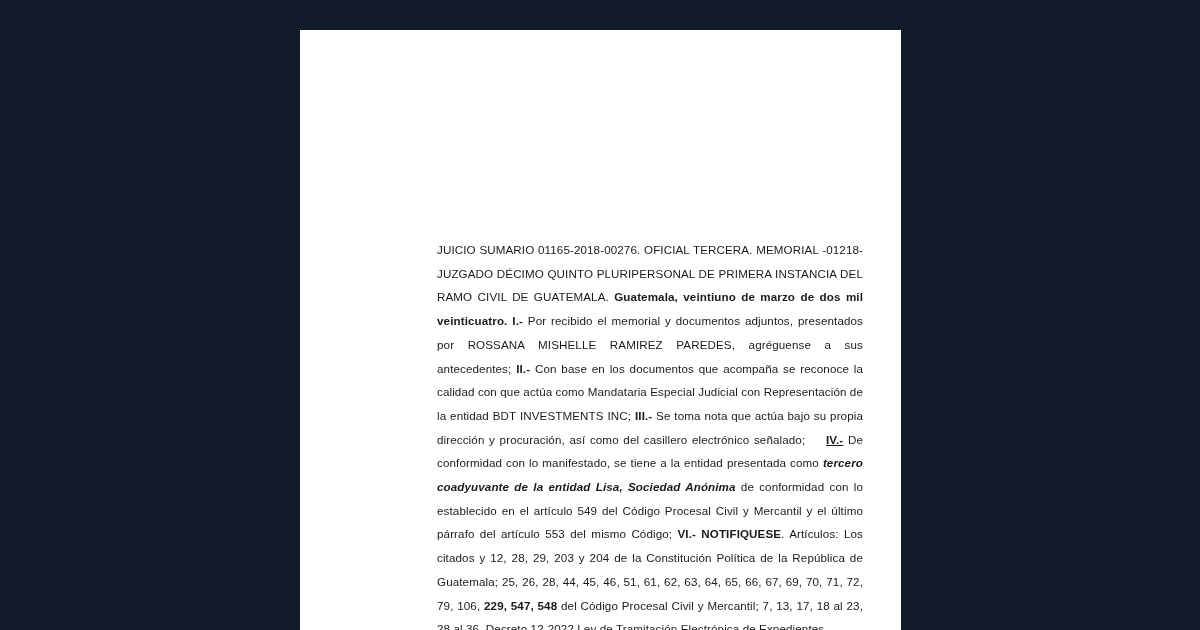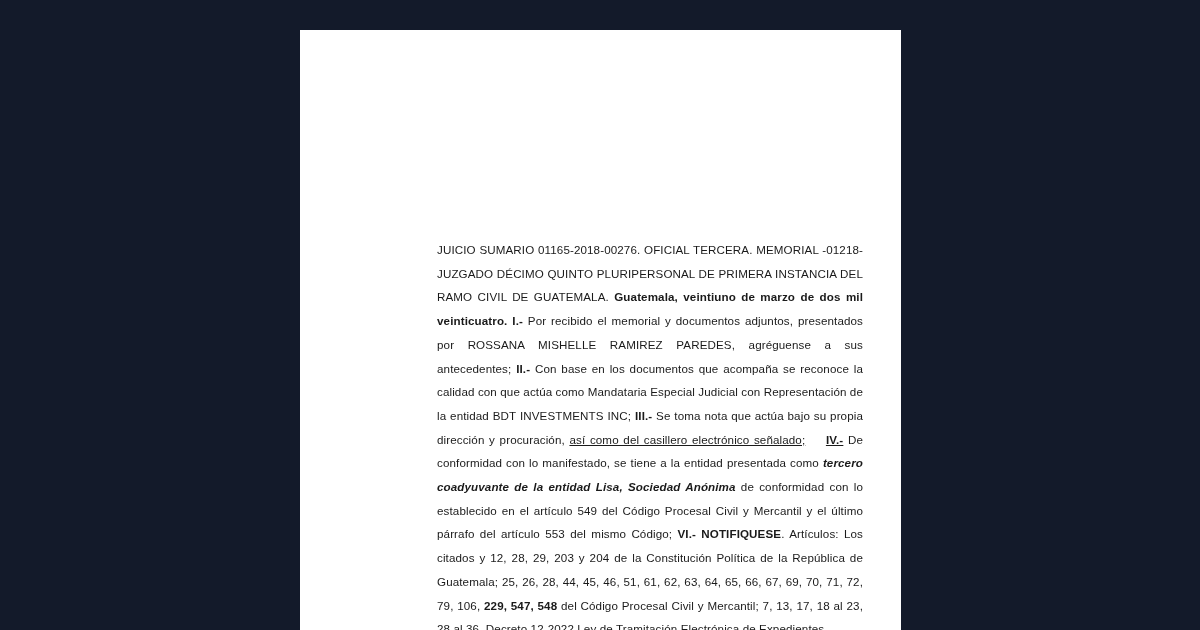--- a/index.html
+++ b/index.html
@@ -48,21 +48,21 @@
     -webkit-font-smoothing: antialiased;
   }
 
   #doc-body p {
     margin: 0;
   }
 
   
   .b  { font-weight: bold; }
   .bi { font-weight: bold; font-style: italic; }
-  .u  { text-decoration: underline; }
+  .u  { }
   .bu { font-weight: bold; text-decoration: underline; margin-left: 16px; }
 </style>
 </head>
 <body>
 
 <div id="viewer">
 
   <div id="page">
 
     <div id="doc-body">

